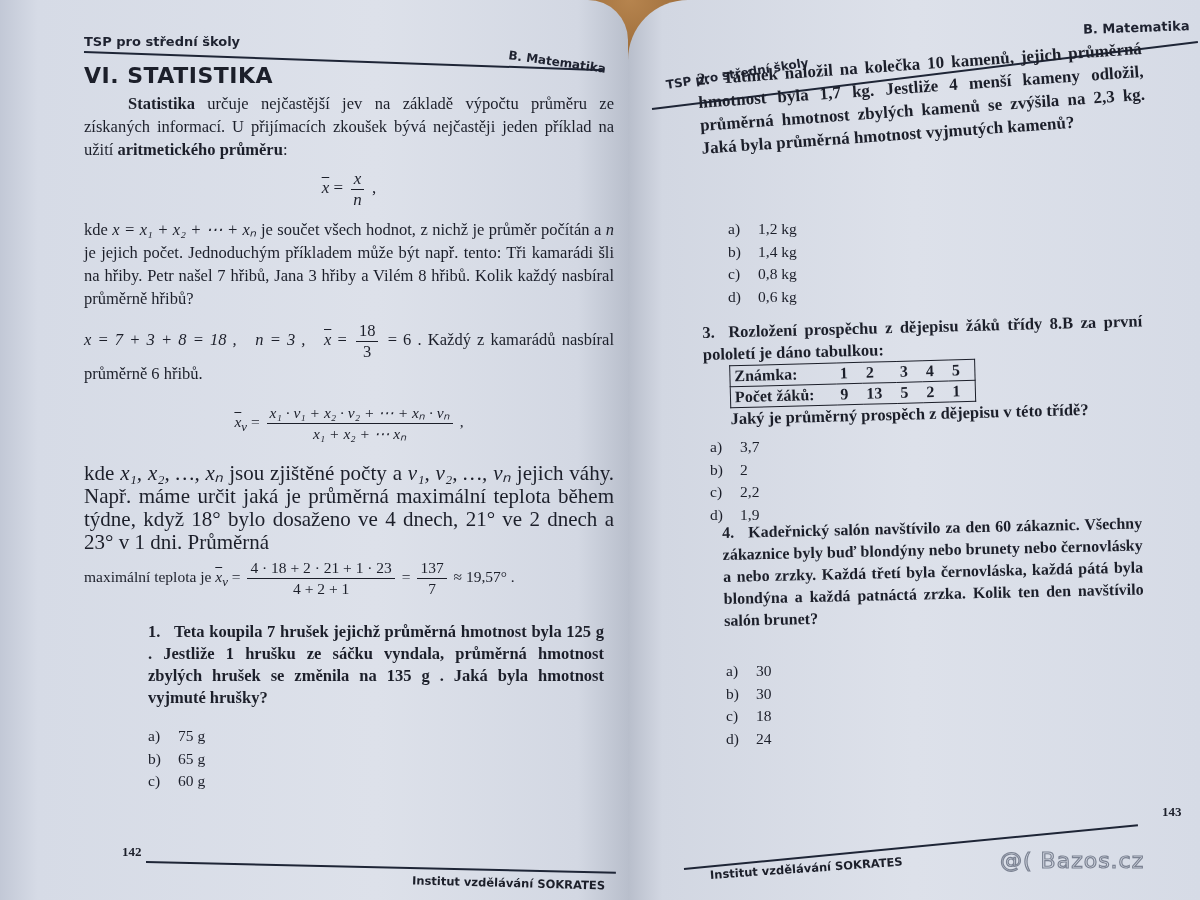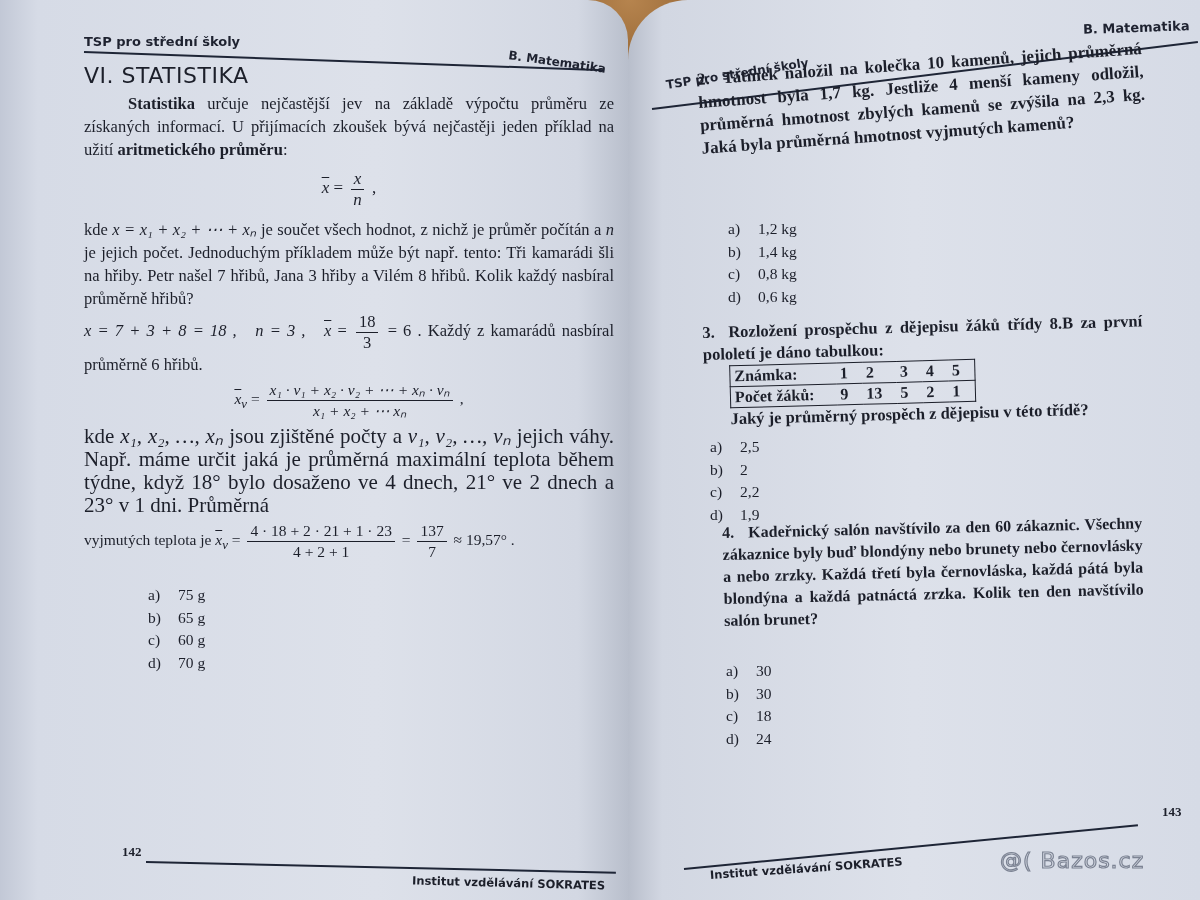--- a/index.html
+++ b/index.html
@@ -30,21 +30,21 @@
   }
   .page-content { position:absolute; }
   .left-content { left:84px; top:34px; width:530px; }
 
   .running-head {
     font-family:"DejaVu Sans", sans-serif; font-weight:bold; font-size:13px;
     color:#1e2230;
   }
   .rule { height:2px; background:#1e2536; }
   .section-title {
-    font-family:"DejaVu Sans", sans-serif; font-weight:normal; font-size:22px;
+    font-family:"DejaVu Sans", sans-serif; font-weight:bold; font-size:22px;
     letter-spacing:0.5px; margin:0;
   }
   p.body { font-size:16.5px; line-height:23px; margin:0; text-align:justify; }
   .bold { font-weight:bold; }
   .indent { text-indent:44px; }
   .math { font-family:"Liberation Serif", serif; font-style:italic; }
   .frac { display:inline-flex; flex-direction:column; align-items:center; vertical-align:middle; margin:0 3px; }
   .frac .num { border-bottom:1px solid #1c1f2a; padding:0 3px; line-height:20px; }
   .frac .den { padding:0 3px; line-height:20px; }
   .overline { text-decoration:overline; }
@@ -89,70 +89,70 @@
           <span class="den">n</span>
         </span>
       <span>,</span>
     </div>
 
     <p class="body">
       <span>kde</span>
       <span class="math">x = x₁ + x₂ + ⋯ + xₙ</span><span> je součet všech hodnot, z nichž je průměr počítán a </span><span class="math">n</span><span> je jejich počet. Jednoduchým příkladem může být např. tento: Tři kamarádi šli na hřiby. Petr našel 7 hřibů, Jana 3 hřiby a Vilém 8 hřibů. Kolik každý nasbíral průměrně hřibů?</span>
     </p>
 
-    <p class="body" style="margin-top:2px;">
+    <p class="body" style="margin-top:11px;">
       <span class="math">x = 7 + 3 + 8 = 18 ,</span>&nbsp;&nbsp;
       <span class="math">n = 3 ,</span>&nbsp;&nbsp;
       <span class="math overline">x</span> =
       <span class="frac">
           <span class="num">18</span>
           <span class="den">3</span>
         </span>
       <span>= 6 .</span>
       <span>Každý z kamarádů nasbíral průměrně 6 hřibů.</span>
     </p>
 
 
-    <div style="text-align:center; margin:4px 0; font-size:15.5px;">
+    <div style="text-align:center; margin:18px 0; font-size:15.5px;">
       <span class="math overline">x</span><sub class="math">v</sub> =
       <span class="frac math">
           <span class="num">x₁ · v₁ + x₂ · v₂ + ⋯ + xₙ · vₙ</span>
           <span class="den">x₁ + x₂ + ⋯ xₙ</span>
         </span>
       <span>,</span>
     </div>
 
     <p class="body" style="font-size:21px;">
       <span>kde</span>
       <span class="math">x₁, x₂, …, xₙ</span>
       <span>jsou zjištěné počty a</span>
       <span class="math">v₁, v₂, …, vₙ</span>
       <span>jejich váhy. Např. máme určit jaká je průměrná maximální teplota během týdne, když 18° bylo dosaženo ve 4 dnech, 21° ve 2 dnech a 23° v 1 dni. Průměrná</span>
     </p>
 
     <div style="font-size:15.5px; margin-top:4px;">
-      <span>vyjmutých teplota je</span>
+      <span>maximální teplota je</span>
       <span class="math overline">x</span><sub class="math">v</sub> =
       <span class="frac">
           <span class="num">4 · 18 + 2 · 21 + 1 · 23</span>
           <span class="den">4 + 2 + 1</span>
         </span> =
       <span class="frac">
           <span class="num">137</span>
           <span class="den">7</span>
         </span>
       <span>≈ 19,57° .</span>
     </div>
 
     <div style="margin:22px 10px 0 64px;">
+      <div class="q-title"><span class="q-num">1.</span><span>Teta koupila 7 hrušek jejichž průměrná hmotnost byla 125 g . Jestliže 1 hrušku ze sáčku vyndala, průměrná hmotnost zbylých hrušek se změnila na 135 g . Jaká byla hmotnost vyjmuté hrušky?</span></div>
       <div style="margin-top:16px;">
         <div class="opt"><span class="lbl">a)</span><span>75 g</span></div>
         <div class="opt"><span class="lbl">b)</span><span>65 g</span></div>
         <div class="opt"><span class="lbl">c)</span><span>60 g</span></div>
-        <div class="opt"><span class="lbl">d)</span><span>70 g</span></div>
       </div>
     </div>
   </div>
 
   <div class="page-num" style="position:absolute; left:122px; top:844px;">142</div>
   <div class="rule" style="position:absolute; left:146px; top:861px; width:470px; transform:rotate(1.3deg); transform-origin:left;"></div>
   <div class="footer-text" style="position:absolute; left:412px; top:876px; transform:rotate(1.5deg);">Institut vzdělávání SOKRATES</div>
 </div>
 
 <div class="page page-right">
@@ -188,21 +188,21 @@
         <td>13</td>
         <td>5</td>
         <td>2</td>
         <td>1</td>
       </tr>
     </tbody>
       </table>
     <div class="q-title" style="margin-left:26px;">Jaký je průměrný prospěch z dějepisu v této třídě?</div>
   </div>
   <div style="position:absolute; left:82px; top:436px;">
-    <div class="opt"><span class="lbl">a)</span><span>2,5</span></div>
+    <div class="opt"><span class="lbl">a)</span><span>3,7</span></div>
     <div class="opt"><span class="lbl">b)</span><span>2</span></div>
     <div class="opt"><span class="lbl">c)</span><span>2,2</span></div>
     <div class="opt"><span class="lbl">d)</span><span>1,9</span></div>
   </div>
 
   <div style="position:absolute; left:94px; top:522px; width:420px; transform:rotate(-1.3deg); transform-origin:left top;">
     <div class="q-title" style="font-size:16px;"><span class="q-num">4.</span><span>Kadeřnický salón navštívilo za den 60 zákaznic. Všechny zákaznice byly buď blondýny nebo brunety nebo černovlásky a nebo zrzky. Každá třetí byla černovláska, každá pátá byla blondýna a každá patnáctá zrzka. Kolik ten den navštívilo salón brunet?</span></div>
   </div>
   <div style="position:absolute; left:98px; top:660px;">
     <div class="opt"><span class="lbl">a)</span><span>30</span></div>

